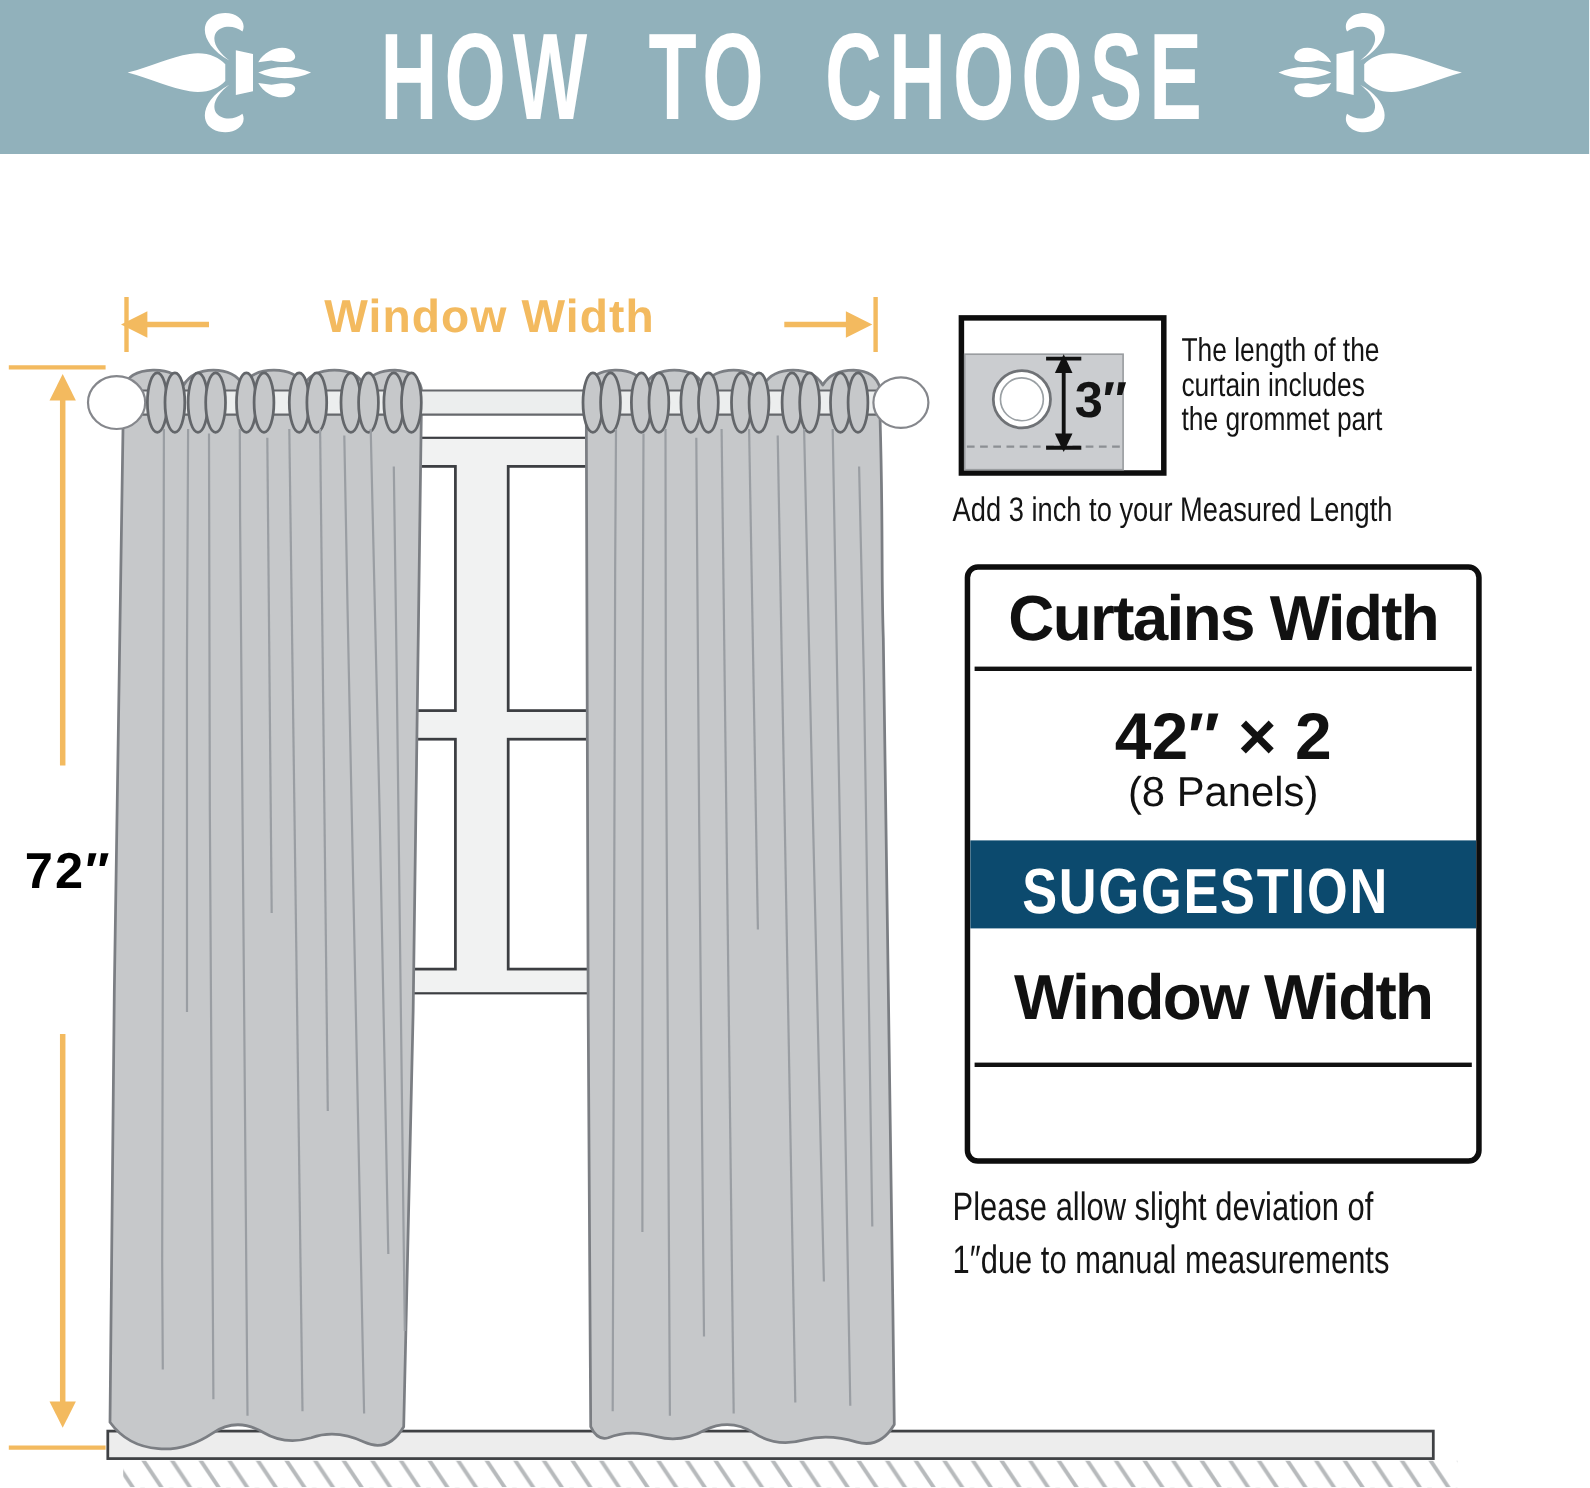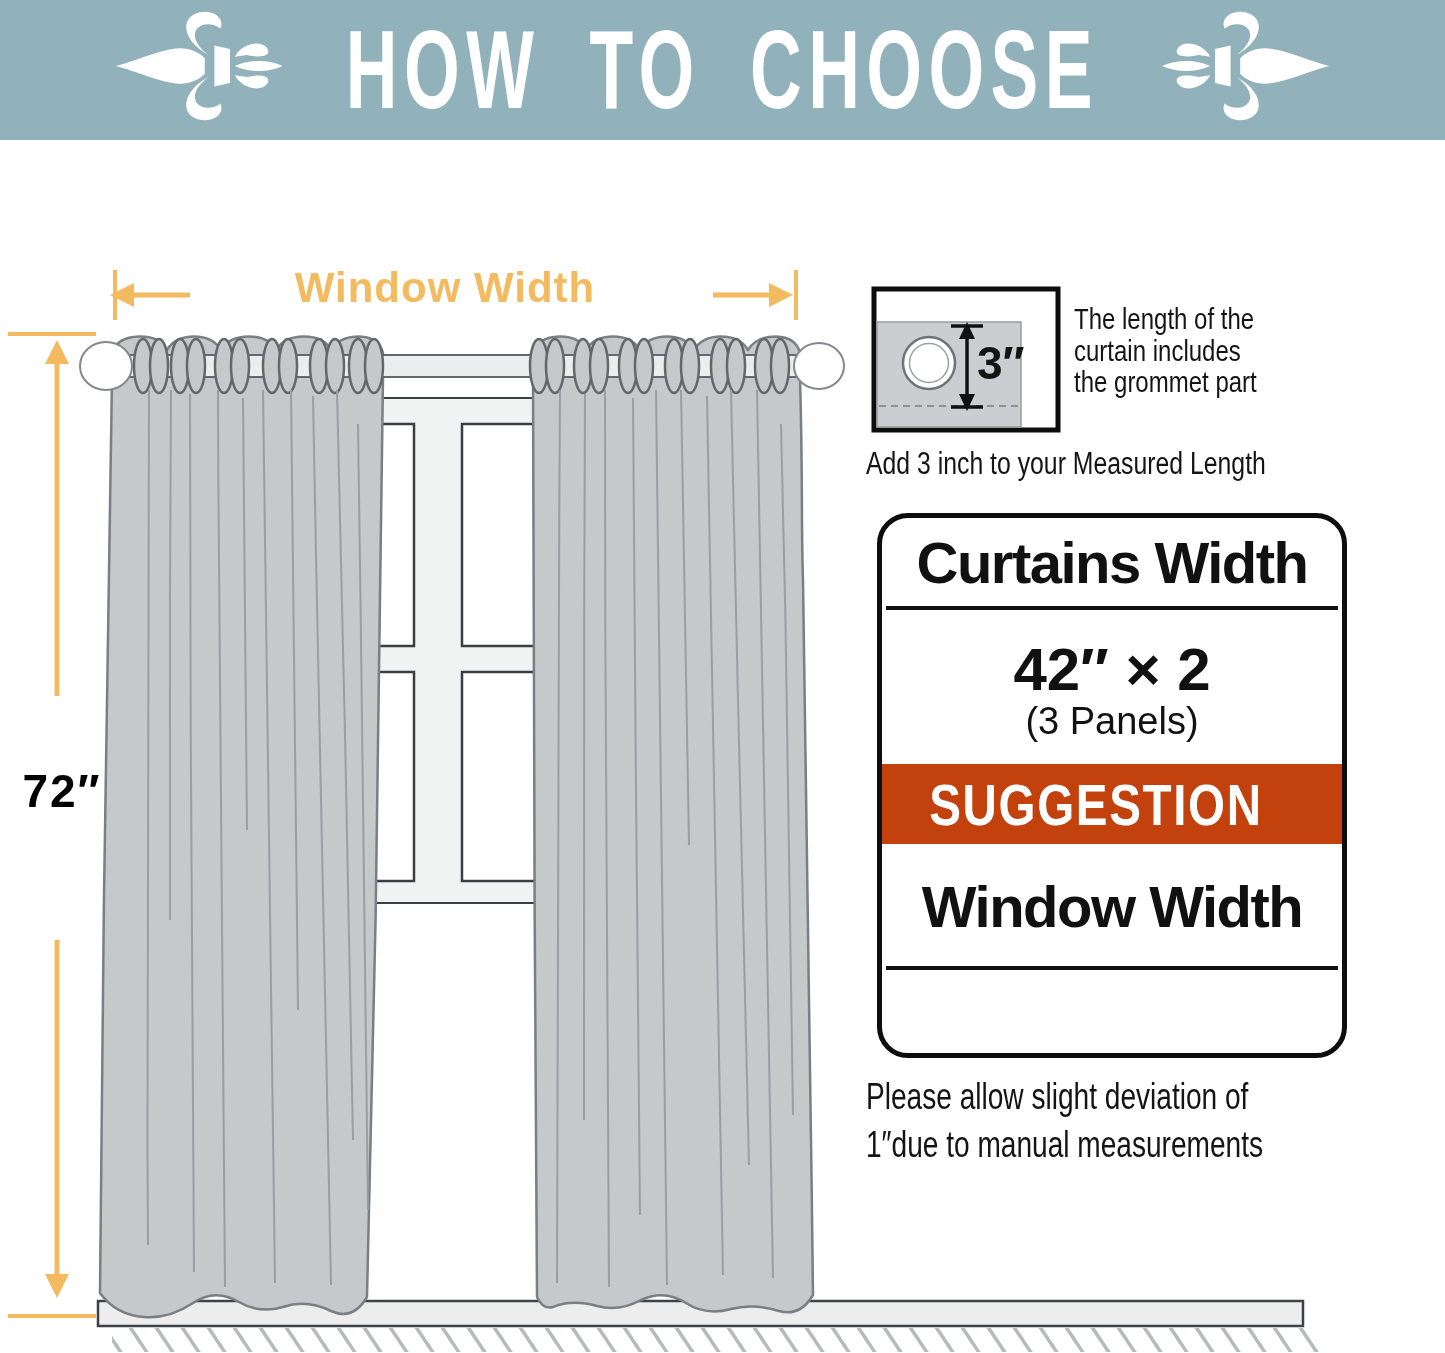--- a/index.html
+++ b/index.html
@@ -52,34 +52,34 @@
   }
   .footnote{
     left:866px;top:1073px;width:640px;
     font-size:36px;line-height:48px;white-space:pre-line;
     transform:scaleX(0.78);transform-origin:left top;
   }
   
   .suggestion-box{
     position:absolute;z-index:3;box-sizing:border-box;
     left:877px;top:513px;width:470px;height:545px;
-    background:#fff;border:5px solid #0d0d0d;border-radius:31px;
+    background:#fff;border:5px solid #0d0d0d;border-radius:12px;
     display:flex;flex-direction:column;align-items:center;
     overflow:hidden;color:#111;
   }
   .sb-heading{font-size:58px;font-weight:bold;letter-spacing:-1.5px;line-height:62px;}
   .sb-heading-1{margin-top:14px;}
   .sb-hr{width:452px;border:none;border-top:4px solid #111;margin:12px 0 0 0;}
   .sb-hr-2{margin-top:30px;}
   .sb-value{font-size:60px;font-weight:bold;line-height:60px;}
   .sb-value-1{margin-top:30px;}
   .sb-panels{font-size:38px;line-height:38px;margin-top:2px;}
   .sb-band{
-    margin-top:24px;width:100%;height:80px;background:#c2410c;
-    display:flex;align-items:center;justify-content:center;
+    margin-top:24px;width:100%;height:80px;background:#0c4a6e;
+    display:flex;align-items:flex-end;justify-content:center;
   }
   .sb-band-text{
     color:#fff;font-size:58px;font-weight:bold;letter-spacing:2px;
     transform:scaleX(0.82) translateX(-20px);
   }
   .sb-heading-2{margin-top:34px;line-height:58px;}
   .sb-value-2{margin-top:17px;font-size:58px;line-height:58px;}
 </style>
 </head>
 <body>
@@ -250,21 +250,21 @@
   <div class="lbl lbl-grommet-size">3″</div>
   <div class="lbl grommet-caption">The length of the
 curtain includes
 the grommet part</div>
   <div class="lbl grommet-instruction">Add 3 inch to your Measured Length</div>
 
   <div class="suggestion-box">
     <div class="sb-heading sb-heading-1">Curtains Width</div>
     <hr class="sb-hr">
     <div class="sb-value sb-value-1">42″ × 2</div>
-    <div class="sb-panels">(3 Panels)</div>
+    <div class="sb-panels">(8 Panels)</div>
     <div class="sb-band">
       <span class="sb-band-text">SUGGESTION</span>
     </div>
     <div class="sb-heading sb-heading-2">Window Width</div>
     <hr class="sb-hr sb-hr-2">
   </div>
 
   <div class="lbl footnote">Please allow slight deviation of
 1″due to manual measurements</div>
 

